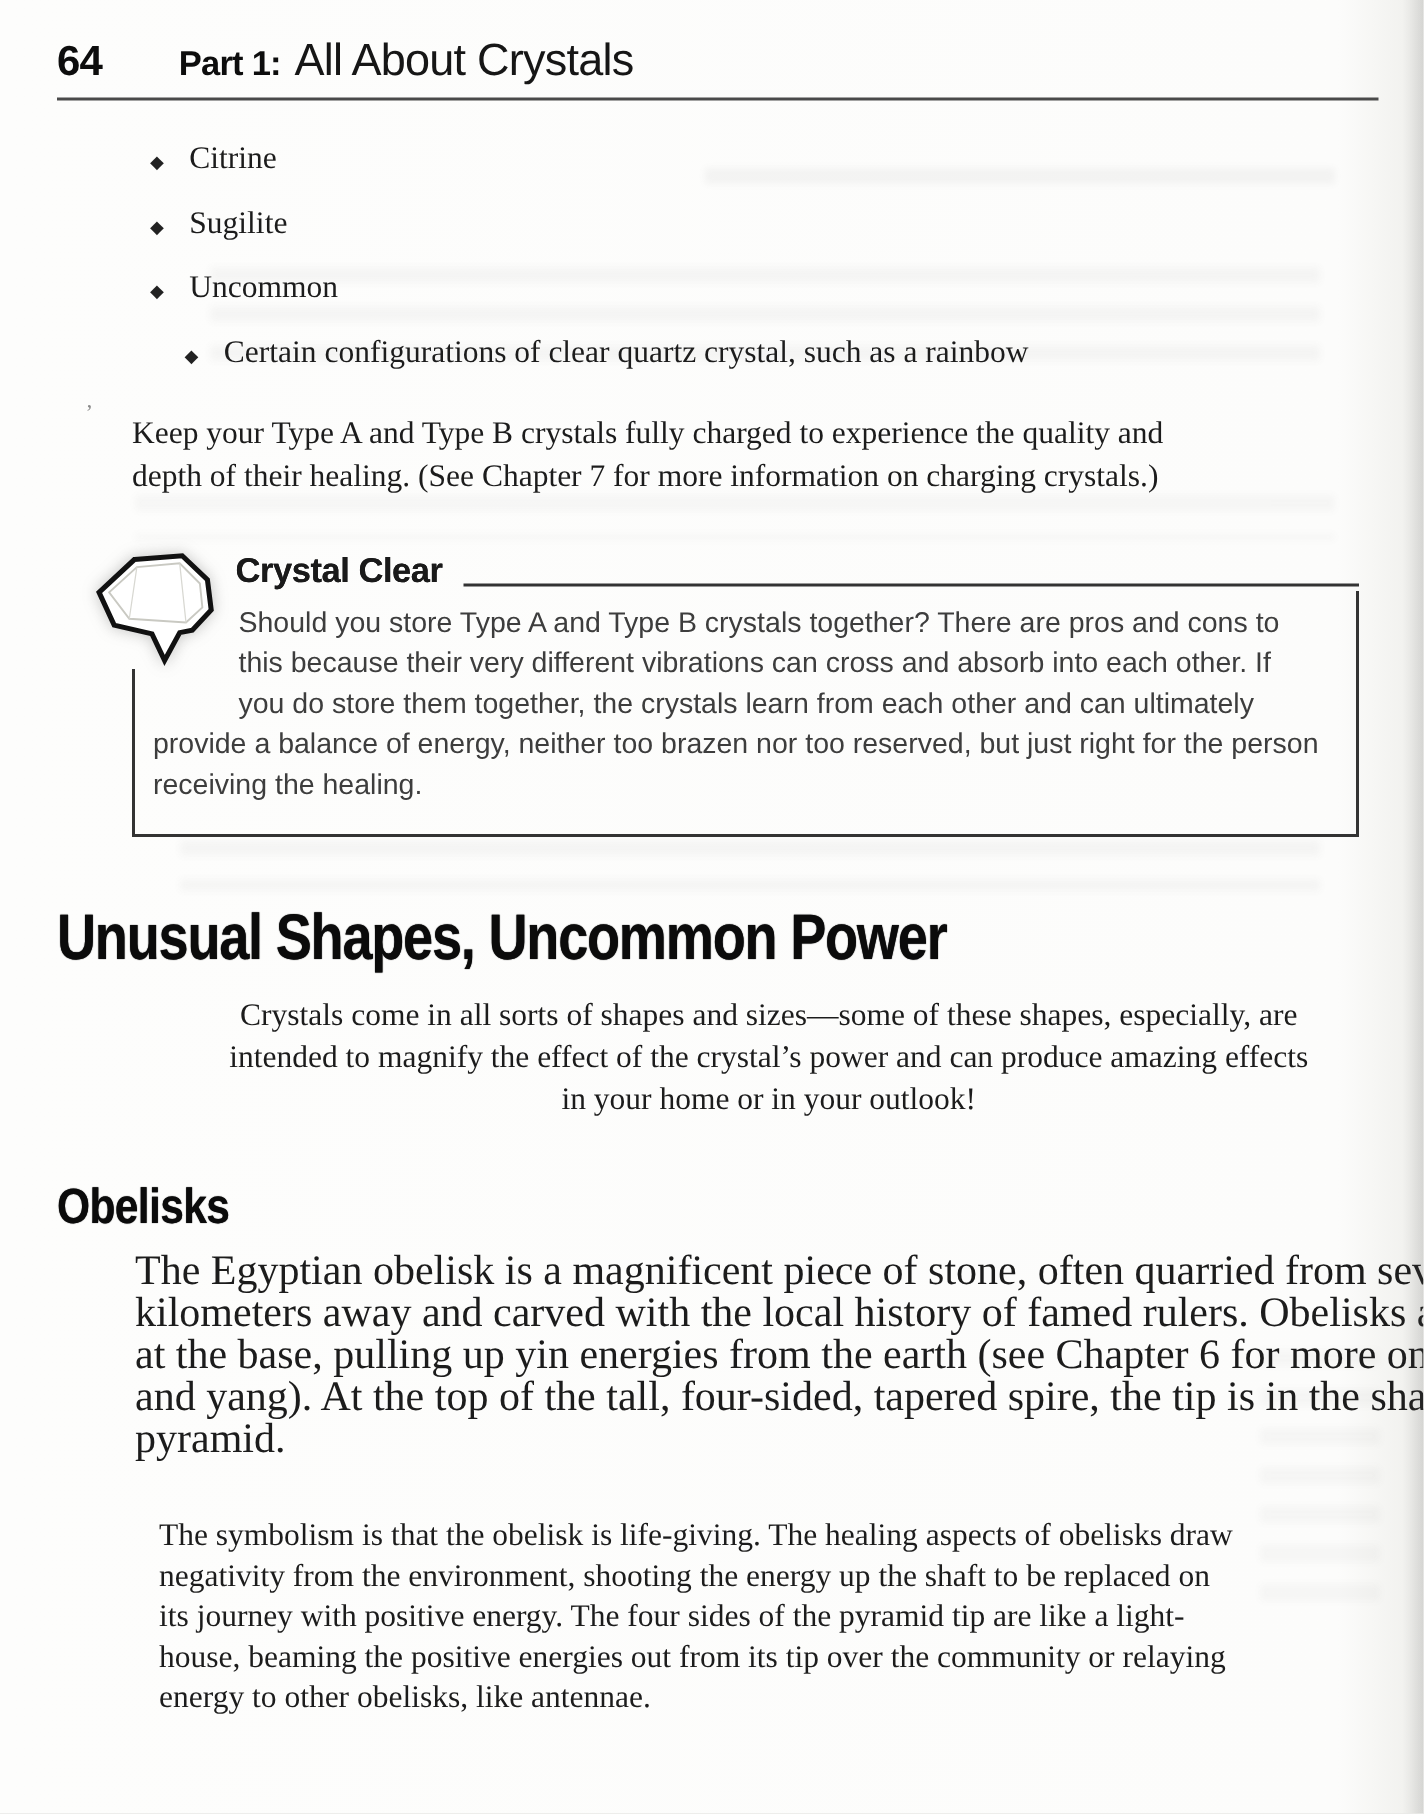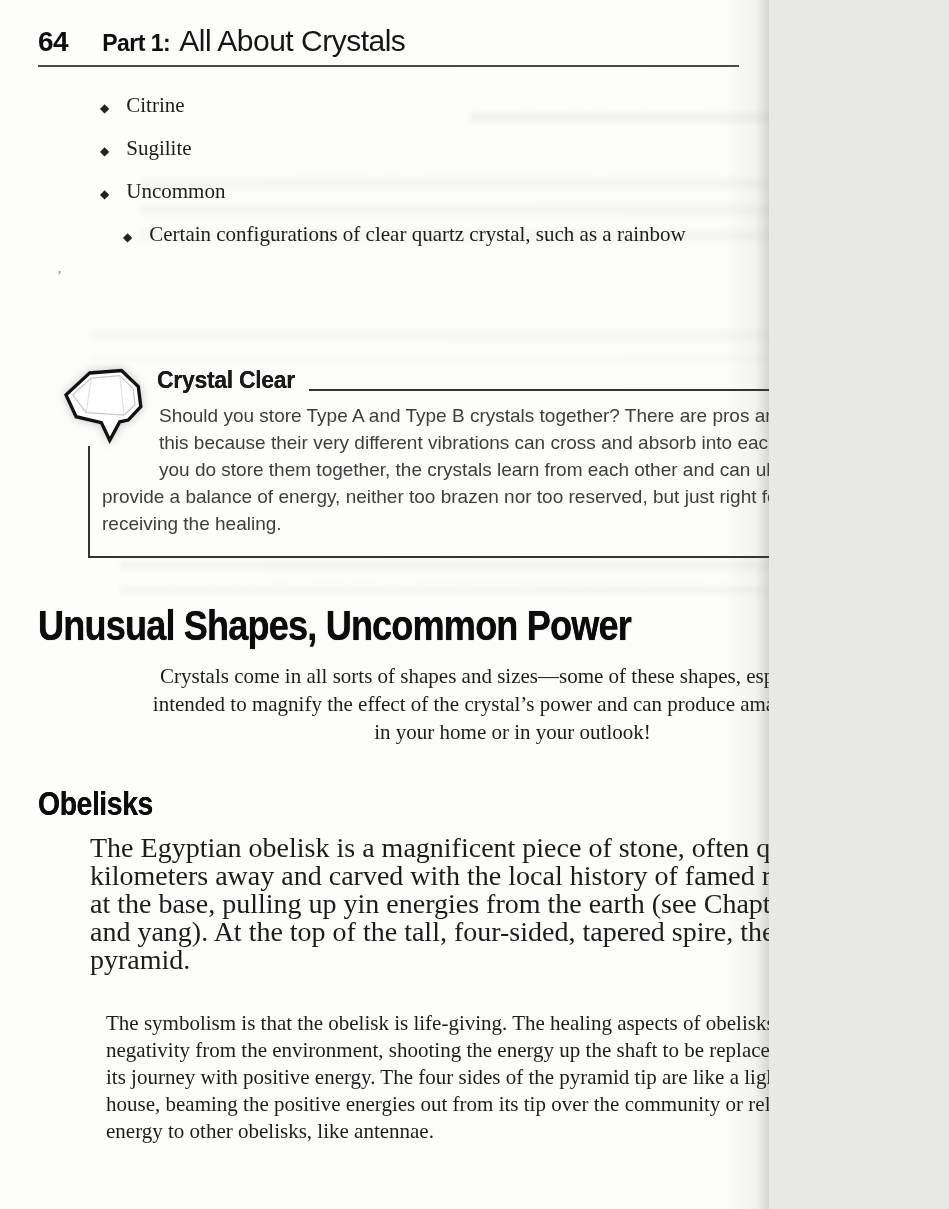--- a/index.html
+++ b/index.html
@@ -1,26 +1,26 @@
 <!DOCTYPE html>
 <html><head>
 <meta charset="utf-8">
 <style>
   html,body { margin:0; padding:0; background:#e8e8e6; }
   .page {
-    position:relative; width:769px; height:1209px; margin:0;
+    position:relative; width:949px; height:1209px; margin:0;
     background:linear-gradient(90deg,#fdfdfc 0%, #fcfcfb 94%, #f1f1ee 99%, #e9e9e6 100%);
     color:#1f1f1f; overflow:hidden;
     font-family:"Liberation Serif", serif;
   }
   
   .header { position:absolute; top:24px; left:38px; right:30px; }
   .header-row { display:flex; align-items:baseline; font-family:"Liberation Sans", sans-serif; color:#0d0d0d; letter-spacing:-0.5px; }
   .page-num { font-size:28px; font-weight:bold; }
-  .part-label { margin-left:34px; font-size:23px; font-weight:bold; }
+  .part-label { margin-left:51px; font-size:23px; font-weight:bold; }
   .part-title { margin-left:9px; font-size:30px; font-weight:normal; color:#161616; }
   .header-rule { margin-top:7px; height:2px; background:#4a4a4a; }
 
   
   .bullets { position:absolute; top:92px; left:100px; font-size:21px; color:#1c1c1c; }
   .bullet-item { display:flex; align-items:baseline; margin-bottom:14px; line-height:26px; }
   .bullet-item.deep { margin-left:23px; }
   .bullet-glyph { font-size:12px; margin-right:17px; color:#222; font-family:"DejaVu Sans", sans-serif; }
 
   .stray { position:absolute; top:268px; left:57px; font-size:15px; color:#8a8a8a; }
@@ -104,20 +104,22 @@
       <span>Uncommon</span>
     </div>
     <div class="bullet-item deep">
       <span class="bullet-glyph">◆</span>
       <span>Certain configurations of clear quartz crystal, such as a rainbow</span>
     </div>
   </div>
 
   <span class="stray">’</span>
 
+  <p class="keep-para">Keep your Type A and Type B crystals fully charged to experience the quality and
+depth of their healing. (See Chapter 7 for more information on charging crystals.)</p>
 
   <aside class="sidebar">
     <svg class="sidebar-icon" viewBox="0 0 100 104" xmlns="http://www.w3.org/2000/svg" aria-hidden="true">
       <path d="M34 8 L72 5 L92 24 L95 48 L80 64 L70 66 L58 88 L48 67 L18 60 L6 34 Z" fill="#ffffff" stroke="#111111" stroke-width="4" stroke-linejoin="miter"></path>
       <path d="M36 14 L70 11 L86 27 L88 46 L75 58 L30 55 L14 34 Z" fill="none" stroke="#c9c9c2" stroke-width="1.5"></path>
       <path d="M36 14 L30 55 M70 11 L75 58" stroke="#d8d8d2" stroke-width="1"></path>
     </svg>
     <div class="sidebar-title-row">
       <span class="sidebar-title">Crystal Clear</span>
       <span class="sidebar-title-rule"></span>

